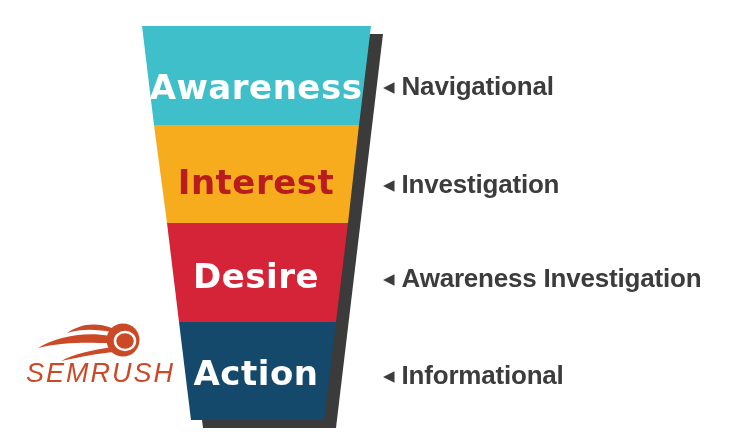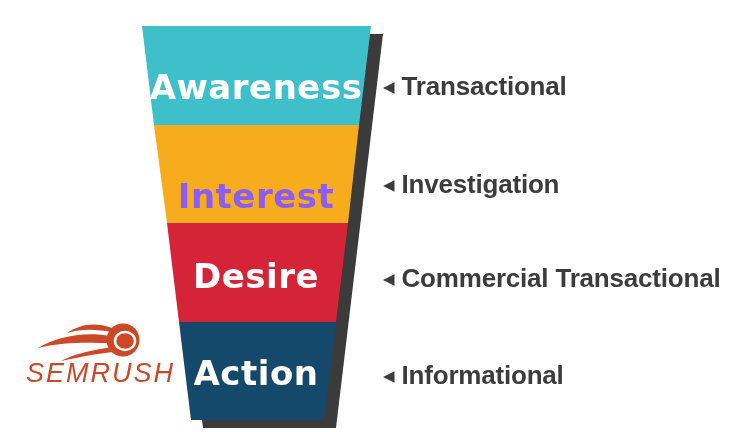--- a/index.html
+++ b/index.html
@@ -38,35 +38,35 @@
 
   <svg class="funnel-svg" width="744" height="432" viewBox="0 0 744 432">
     <polygon points="154,34 383,34 336,428 203,428" fill="#3B3B3B"></polygon>
     <polygon points="142,26 371,26 359,125 154,125" fill="#3FBFC9"></polygon>
     <polygon points="154,125 359,125 348,223 167,223" fill="#F7AC1E"></polygon>
     <polygon points="167,223 348,223 336,322 179,322" fill="#D52337"></polygon>
     <polygon points="179,322 336,322 324,420 191,420" fill="#15496B"></polygon>
   </svg>
 
   <div class="stage-label" style="left: 256px; top: 87px; color: rgb(255, 255, 255);">Awareness</div>
-  <div class="stage-label" style="left: 256px; top: 196px; color: #8b5cf6;">Interest</div>
+  <div class="stage-label" style="left: 256px; top: 182px; color: #b91c1c;">Interest</div>
   <div class="stage-label" style="left: 256px; top: 373px; color: rgb(255, 255, 255);">Action</div>
   <div class="stage-label" style="left: 256px; top: 276px; color: rgb(255, 255, 255);">Desire</div>
 
   <div class="intent-row" style="top:86px;">
     <span class="intent-arrow" style="color: rgb(60, 60, 60);">◀</span>
-    <span class="intent-text" style="color: rgb(60, 60, 60);">Transactional</span>
+    <span class="intent-text" style="color: rgb(60, 60, 60);">Navigational</span>
   </div>
   <div class="intent-row" style="top:184px;">
     <span class="intent-arrow" style="color: rgb(60, 60, 60);">◀</span>
     <span class="intent-text" style="color: rgb(60, 60, 60);">Investigation</span>
   </div>
   <div class="intent-row" style="top:278px;">
     <span class="intent-arrow" style="color: rgb(60, 60, 60);">◀</span>
-    <span class="intent-text" style="color: rgb(60, 60, 60);">Commercial Transactional</span>
+    <span class="intent-text" style="color: rgb(60, 60, 60);">Awareness Investigation</span>
   </div>
   <div class="intent-row" style="top:375px;">
     <span class="intent-arrow" style="color: rgb(60, 60, 60);">◀</span>
     <span class="intent-text" style="color: rgb(60, 60, 60);">Informational</span>
   </div>
 
   <div class="logo">
     <svg class="logo-icon" width="112" height="44" viewBox="0 0 112 44">
 
       <path d="M78,10 C60,3 44,7 33,15 C50,10 64,12 78,14 Z" fill="#CB4927"></path>

